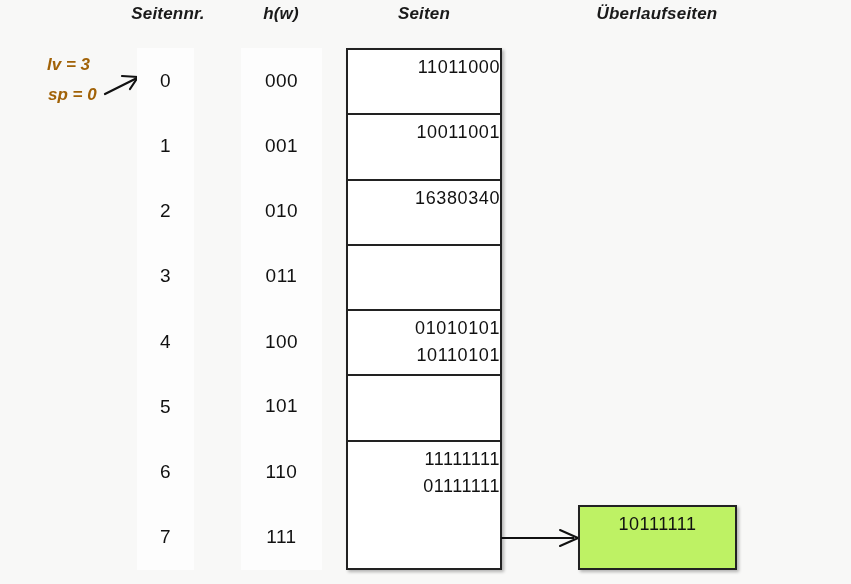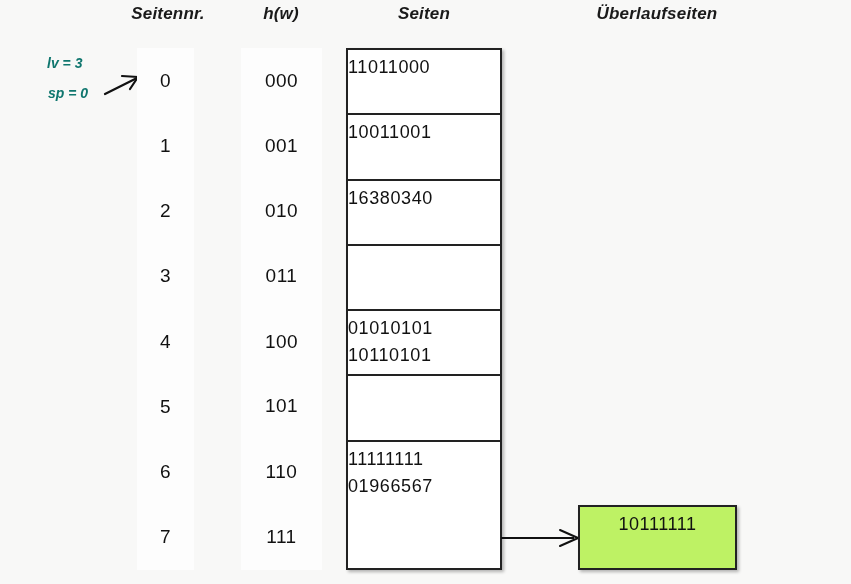--- a/index.html
+++ b/index.html
@@ -36,24 +36,24 @@
   }
   #hdr-seitennr { left: 168px; }
   #hdr-hw       { left: 281px; }
   #hdr-seiten   { left: 424px; }
   #hdr-ueber    { left: 657px; }
 
   
   .annot {
     position: absolute;
     font-style: italic;
-    font-size: 14px;
+    font-size: 17px;
     font-weight: 600;
     white-space: nowrap;
-    color: #0f766e;
+    color: #a16207;
   }
   #annot-lv { left: 47px; top: 55px; }
   #annot-sp { left: 48px; top: 79px; margin-top: 6px; }
 
   #pointer-arrow {
     position: absolute;
     left: 103px;
     top: 70px;
     width: 42px;
     height: 30px;
@@ -96,21 +96,21 @@
     box-sizing: border-box;
     box-shadow: 2px 2px 3px rgba(0,0,0,0.28);
   }
   .page-row {
     position: relative;
     height: 65.25px;
     box-sizing: border-box;
     border-bottom: 2px solid #222222;
     display: flex;
     flex-direction: column;
-    align-items: flex-start;
+    align-items: flex-end;
     justify-content: flex-start;
     padding-top: 4px;
   }
   .page-row:last-child { border-bottom: none; }
   .page-line {
     font-size: 18px;
     line-height: 27px;
     letter-spacing: 0.6px;
     color: #111111;
     white-space: nowrap;
@@ -195,21 +195,21 @@
         <div class="page-line">16380340</div>
       </div>
       <div class="page-row"></div>
       <div class="page-row">
         <div class="page-line">01010101</div>
         <div class="page-line">10110101</div>
       </div>
       <div class="page-row"></div>
       <div class="page-row">
         <div class="page-line">11111111</div>
-        <div class="page-line">01966567</div>
+        <div class="page-line">01111111</div>
       </div>
     </div>
 
   <svg id="overflow-arrow" viewBox="0 0 82 32">
     <path d="M1 16 L74 16" stroke="#111111" stroke-width="2" fill="none"></path>
     <path d="M60 8 L78 16 L60 24" stroke="#111111" stroke-width="2" fill="none" stroke-linecap="round" stroke-linejoin="round"></path>
   </svg>
 
   <div id="overflow-box">
       <div class="page-line">10111111</div>

